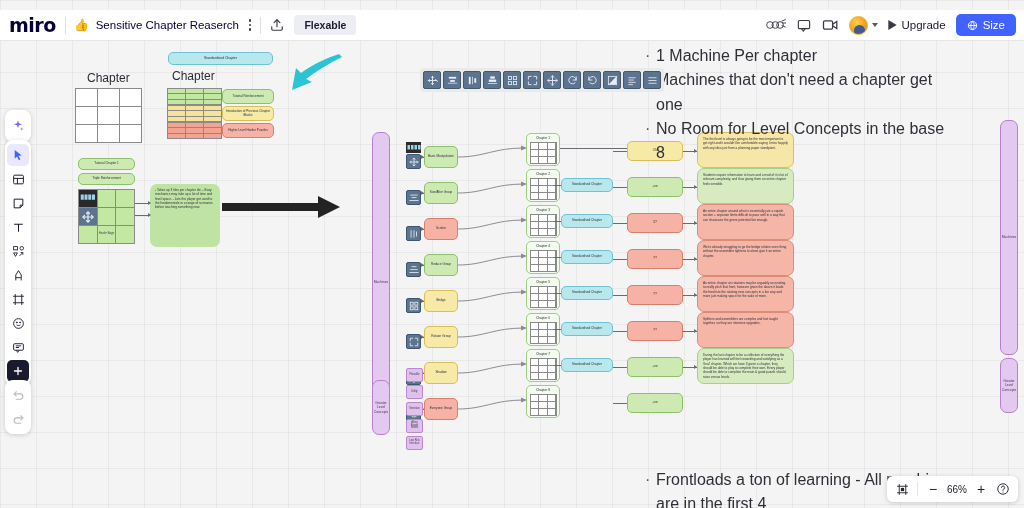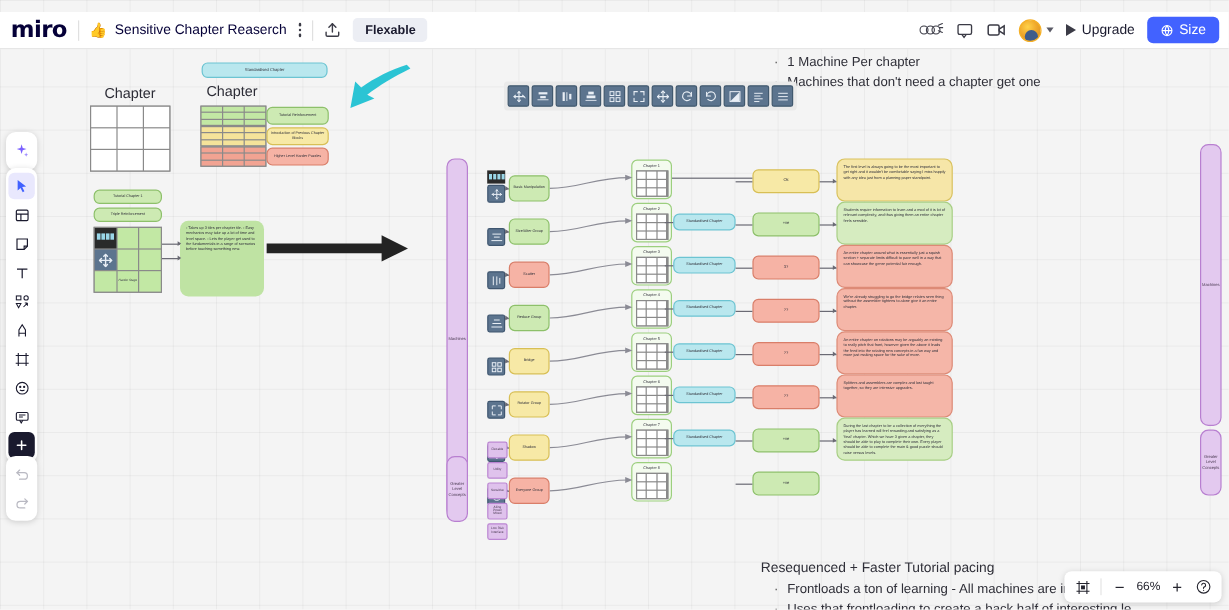--- a/index.html
+++ b/index.html
@@ -141,21 +141,21 @@
   .chapbox {
     position: absolute; border: 1.2px solid #9ccf7e; border-radius: 5px; background: #f4fbef;
     display: flex; flex-direction: column; align-items: center; padding-top: 2px;
   }
   .chapbox .ttl { font-size: 3.2px; color: #33333c; margin-bottom: 1.5px; }
 
   
   .ann { position: absolute; color: #2f2f38; }
   .ann .hd { font-size: 11.5px; margin-bottom: 3px; }
   .ann ul { margin: 0; padding-left: 22px; }
-  .ann li { font-size: 11px; line-height: 1.52; list-style: none; position: relative; }
+  .ann li { font-size: 16px; line-height: 1.52; list-style: none; position: relative; }
   .ann li::before { content: "·"; position: absolute; left: -11px; color: #555; }
 
   
   #zoombar {
     position: absolute; right: 6px; bottom: 6px; height: 26px; background: #fff;
     border-radius: 6px; box-shadow: 0 1px 5px rgba(0,0,0,.17); display: flex;
     align-items: center; gap: 2px; padding: 0 5px; z-index: 30;
   }
   #zoombar .zb { width: 20px; height: 20px; display: flex; align-items: center;
                  justify-content: center; cursor: pointer; color: #24242e; font-size: 14px; }
@@ -790,25 +790,25 @@
       <div class="chip" style="left: 406px; top: 385px; width: 17px; height: 14px;">Utility</div>
       <div class="chip" style="left: 406px; top: 402px; width: 17px; height: 14px;">Sensitive</div>
       <div class="chip" style="left: 406px; top: 419px; width: 17px; height: 14px;">Ailing Power Mixed</div>
       <div class="chip" style="left: 406px; top: 436px; width: 17px; height: 14px;">Low Risk Interface</div>
     </div>
 
   <div class="ann" style="left:634px;top:44px;width:320px;">
     <ul>
       <li>1 Machine Per chapter</li>
       <li>Machines that don't need a chapter get one</li>
+      <li>No Room for Level Concepts in the base 8</li>
     </ul>
   </div>
 
   <div class="ann" style="left:634px;top:468px;width:330px;">
-    <div class="hd">Resequenced +  Faster Tutorial pacing</div>
     <ul>
       <li>Frontloads a ton of learning - All machines are in the first 4 </li>
       <li>Uses that frontloading to create a back half of interesting le</li>
     </ul>
   </div>
 
   <div id="zoombar">
     <div class="zb">
       <svg width="13" height="13" viewBox="0 0 24 24" fill="none" stroke="#24242e" stroke-width="1.7">
         <path d="M6 2v20M18 2v20M2 6h20M2 18h20"></path>

